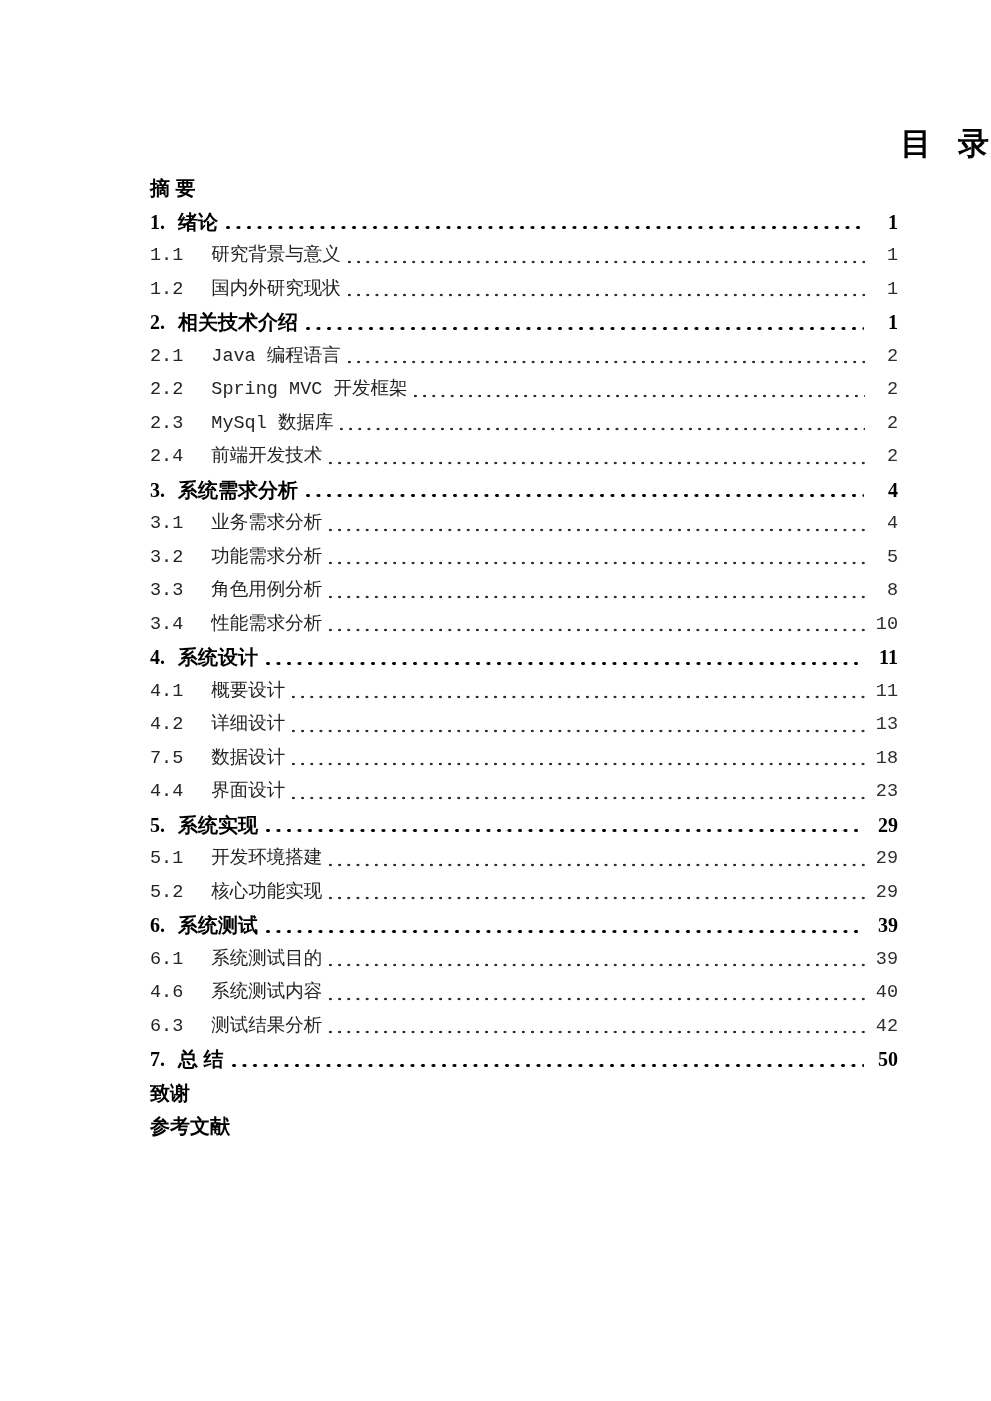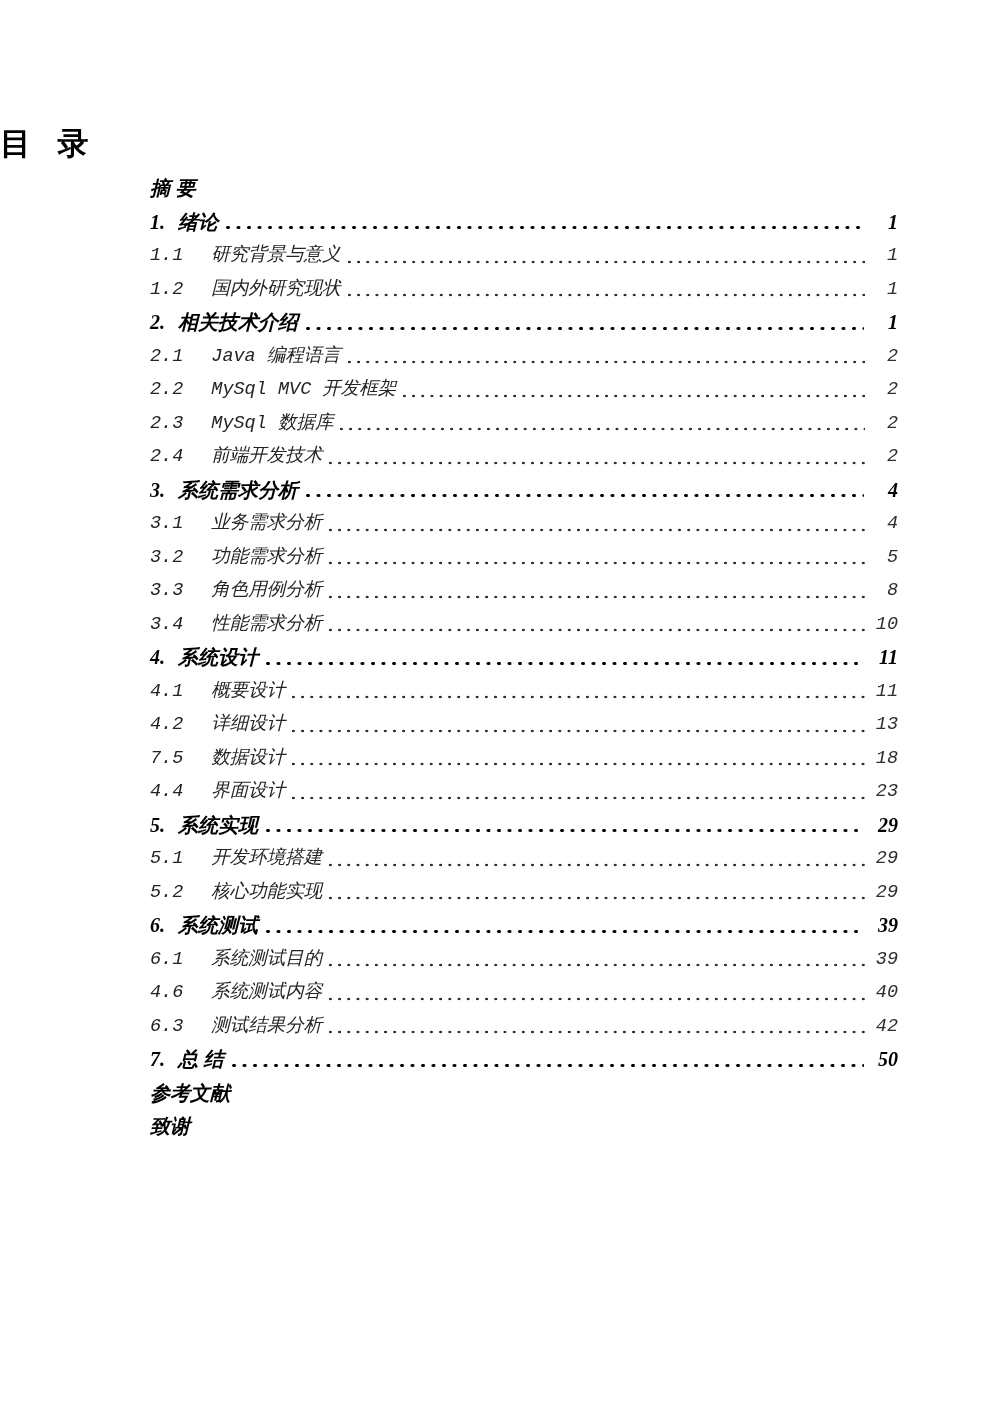--- a/index.html
+++ b/index.html
@@ -14,42 +14,41 @@
     background: #ffffff;
     overflow: hidden;
     font-family: "Liberation Serif", "DejaVu Serif", serif;
     color: #000;
   }
   .doc-title {
     position: absolute;
     top: 124px;
     left: 0;
     width: 100%;
-    text-align: left;
+    text-align: right;
     font-family: "Liberation Sans", "DejaVu Sans", sans-serif;
     font-size: 31px;
     font-weight: 700;
     letter-spacing: 2px;
     word-spacing: 14px;
     line-height: 40px;
     color: #000;
   }
   .toc {
     position: absolute;
     left: 150px;
     top: 172px;
     width: 748px;
   }
   .row {
     display: flex;
     align-items: center;
     height: 33.5px;
     line-height: 33.5px;
     white-space: pre;
-    font-style: italic;
   }
   
   .row.section {
     font-family: "Liberation Mono", "DejaVu Sans Mono", monospace;
     font-size: 18.5px;
     font-weight: 400;
     color: #242424;
   }
   .row.section .num { margin-right: 28px; }
   
@@ -149,21 +148,21 @@
     <span class="page-num">1</span>
   </div>
       <div class="row section">
     <span class="num">2.1</span>
     <span class="ttl">Java 编程语言</span>
     <span class="leader"></span>
     <span class="page-num">2</span>
   </div>
       <div class="row section">
     <span class="num">2.2</span>
-    <span class="ttl">MySql MVC 开发框架</span>
+    <span class="ttl">Spring MVC 开发框架</span>
     <span class="leader"></span>
     <span class="page-num">2</span>
   </div>
       <div class="row section">
     <span class="num">2.3</span>
     <span class="ttl">MySql 数据库</span>
     <span class="leader"></span>
     <span class="page-num">2</span>
   </div>
       <div class="row section">
@@ -275,24 +274,24 @@
     <span class="page-num">42</span>
   </div>
       <div class="row chapter">
     <span class="num">7.</span>
     <span class="ttl">总 结</span>
     <span class="leader"></span>
     <span class="page-num">50</span>
   </div>
       <div class="row back">
     
+    <span class="ttl">致谢</span>
+    
+    
+  </div>
+      <div class="row back">
+    
     <span class="ttl">参考文献</span>
-    
-    
-  </div>
-      <div class="row back">
-    
-    <span class="ttl">致谢</span>
     
     
   </div>
     </div>
 </div>
 
 </body></html>

